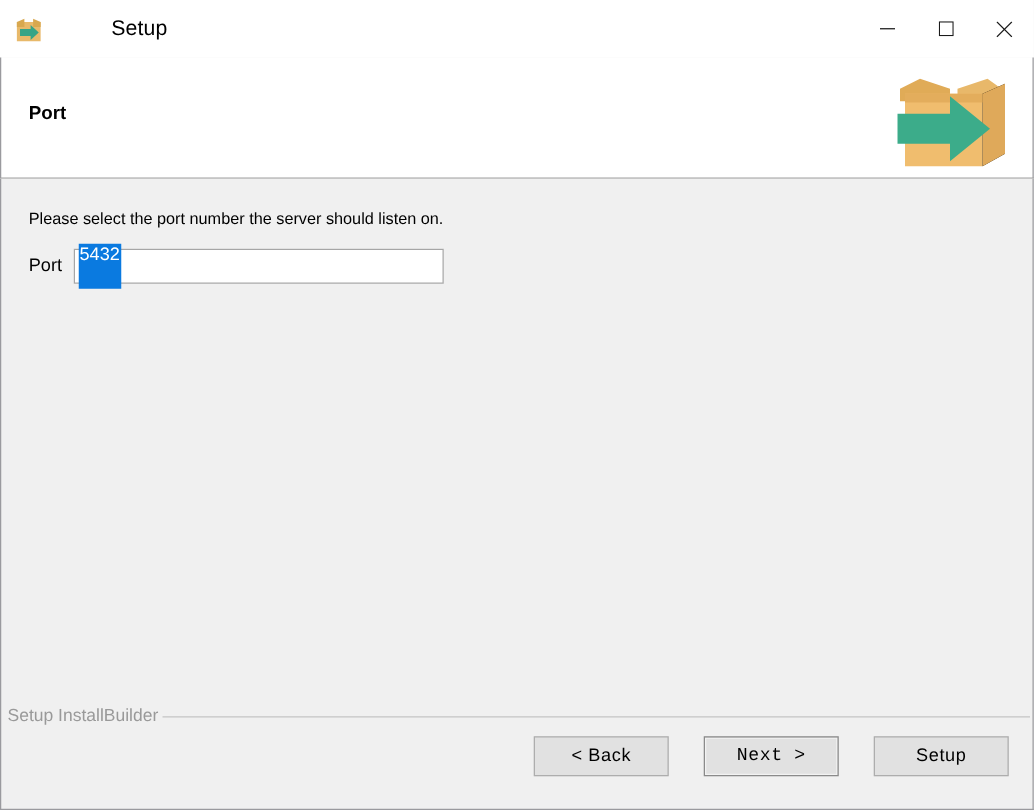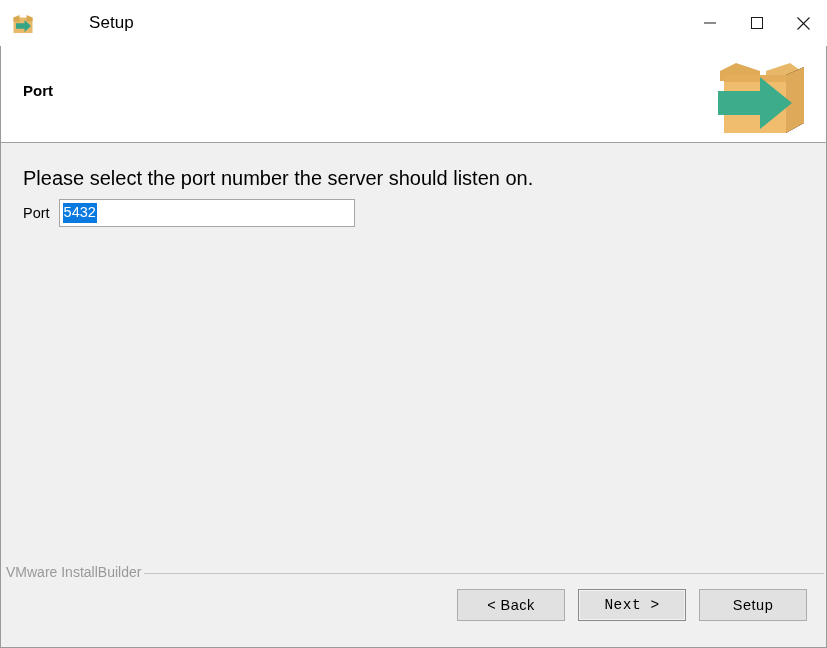--- a/index.html
+++ b/index.html
@@ -107,21 +107,21 @@
     border-left: 1px solid #9a9a9e;
     border-right: 1px solid #9a9a9e;
     box-sizing: border-box;
     overflow: hidden;
   }
 
   #intro-text {
     position: absolute;
     left: 22px;
     top: 24px;
-    font-size: 20px;
+    font-size: 13px;
     color: #000000;
     white-space: nowrap;
   }
 
   #port-row {
     position: absolute;
     left: 22px;
     top: 56px;
     display: flex;
     align-items: center;
@@ -141,21 +141,21 @@
     font-size: 14.5px;
     color: #000000;
     padding: 0 3px;
     display: flex;
     align-items: center;
     cursor: text;
   }
   #port-input-value {
     background: #0a7ae0;
     color: #ffffff;
-    padding: 1px 1px 2px 1px;
+    padding: 1px 1px 18px 1px;
     line-height: 17px;
     display: inline-block;
   }
 
   
   #footer {
     position: relative;
     flex: 0 0 88px;
     height: 88px;
     background: #f0f0f0;
@@ -184,21 +184,21 @@
     height: 1px;
     background: #c4c4c4;
     position: relative;
     top: 1px;
   }
   #button-bar {
     position: absolute;
     right: 19px;
     top: 29px;
     display: flex;
-    gap: 13px;
+    gap: 28px;
   }
   .dlgbtn {
     width: 108px;
     height: 32px;
     box-sizing: border-box;
     background: #e1e1e1;
     border: 1px solid #adadad;
     font-family: "Liberation Sans", sans-serif;
     font-size: 14.5px;
     color: #000000;
@@ -281,21 +281,21 @@
     <div id="port-row">
       <span id="port-label">Port</span>
       <div id="port-input" placeholder="">
         <span id="port-input-value">5432</span>
       </div>
     </div>
   </div>
 
   <div id="footer">
     <div id="branding-row">
-      <span id="branding-text">VMware InstallBuilder</span>
+      <span id="branding-text">Setup InstallBuilder</span>
       <span id="branding-rule"></span>
     </div>
 
     <div id="button-bar">
       <button class="dlgbtn">&lt; Back</button>
       <button class="dlgbtn default">Next &gt;</button>
       <button class="dlgbtn">Setup</button>
     </div>
   </div>
 

